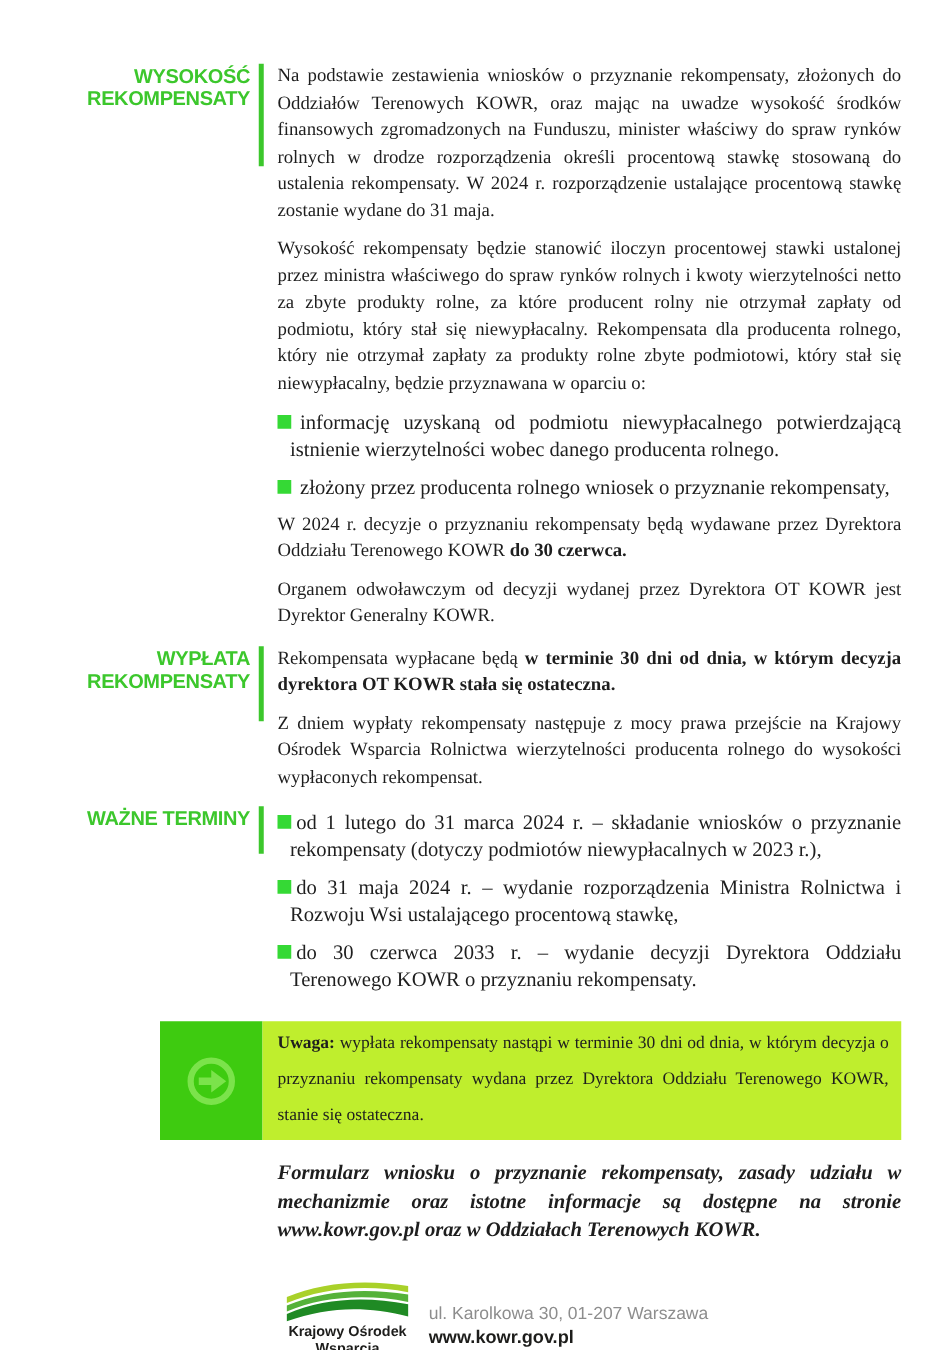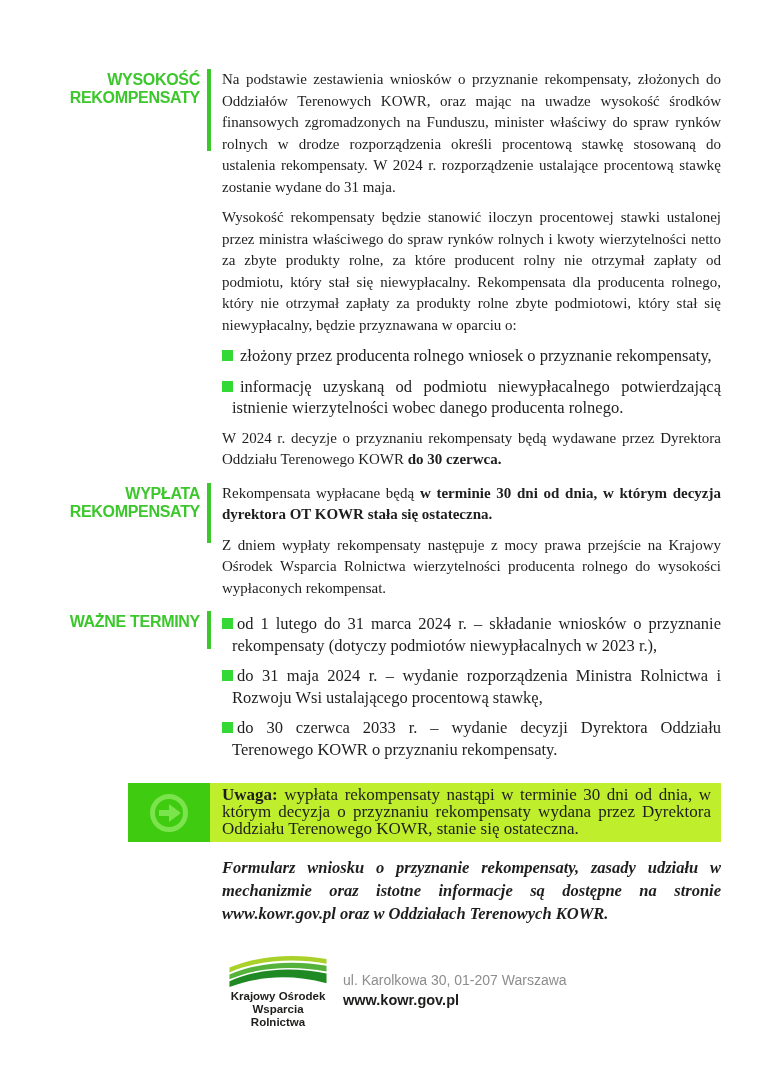--- a/index.html
+++ b/index.html
@@ -12,21 +12,21 @@
   }
   *{margin:0;padding:0;box-sizing:border-box;}
   html,body{background:#ffffff;}
   body{
     width:761px;height:1080px;overflow:hidden;
     font-family:"Liberation Serif",serif;
     color:var(--ink);
   }
   .page{
     width:761px;height:1000px;
-    padding:69px 40px 0 60px;
+    padding:51px 40px 0 60px;
     position:relative;
   }
   
   .sec{
     display:grid;
     grid-template-columns:140px 22px 1fr;
     align-items:start;
   }
   .sec + .sec{margin-top:12px;}
   .label h2{
@@ -71,21 +71,21 @@
     margin:14px 0 0 68px;
   }
   .notice .icon-cell{
     width:82px;flex:0 0 82px;
     background:var(--box-icon);
     display:flex;align-items:center;justify-content:center;
   }
   .notice .text-cell{
     flex:1;background:var(--box-bg);
     padding:3px 10px 5px 12px;
-    font-size:17px;line-height:17px;
+    font-size:14px;line-height:29px;
     text-align:justify;
   }
   
   .closing{
     margin:14px 0 0 162px;
     font-size:16.5px;line-height:23px;
     font-weight:bold;text-align:justify;font-style:italic;
   }
   
   .footer{
@@ -119,24 +119,25 @@
         <span>REKOMPENSATY</span>
       </h2>
     </div>
     <div class="barcol">
       <div class="bar bar-1"></div>
     </div>
     <div class="content">
       <p>Na podstawie zestawienia wniosków o przyznanie rekompensaty, złożonych do Oddziałów Terenowych KOWR, oraz mając na uwadze wysokość środków finansowych zgromadzonych na Funduszu, minister właściwy do spraw rynków rolnych w drodze rozporządzenia określi procentową stawkę stosowaną do ustalenia rekompensaty. W 2024 r. rozporządzenie ustalające procentową stawkę zostanie wydane do 31 maja.</p>
       <p>Wysokość rekompensaty będzie stanowić iloczyn procentowej stawki ustalonej przez ministra właściwego do spraw rynków rolnych i kwoty wierzytelności netto za zbyte produkty rolne, za które producent rolny nie otrzymał zapłaty od podmiotu, który stał się niewypłacalny. Rekompensata dla producenta rolnego, który nie otrzymał zapłaty za produkty rolne zbyte podmiotowi, który stał się niewypłacalny, będzie przyznawana w oparciu o:</p>
       <ul class="bullets">
+        <li><span class="sq"></span><span>informację uzyskaną od podmiotu niewypłacalnego potwierdzającą istnienie wierzytelności wobec danego producenta rolnego.</span></li>
         <li><span class="sq"></span><span>złożony przez producenta rolnego wniosek o przyznanie rekompensaty,</span></li>
-        <li><span class="sq"></span><span>informację uzyskaną od podmiotu niewypłacalnego potwierdzającą istnienie wierzytelności wobec danego producenta rolnego.</span></li>
       </ul>
       <p><span>W 2024 r. decyzje o przyznaniu rekompensaty będą wydawane przez Dyrektora Oddziału Terenowego KOWR </span><b>do 30 czerwca.</b></p>
+      <p>Organem odwoławczym od decyzji wydanej przez Dyrektora OT KOWR jest Dyrektor Generalny KOWR.</p>
     </div>
   </section>
 
   <section class="sec">
     <div class="label">
       <h2>
         <span>WYPŁATA</span><br>
         <span>REKOMPENSATY</span>
       </h2>
     </div>

